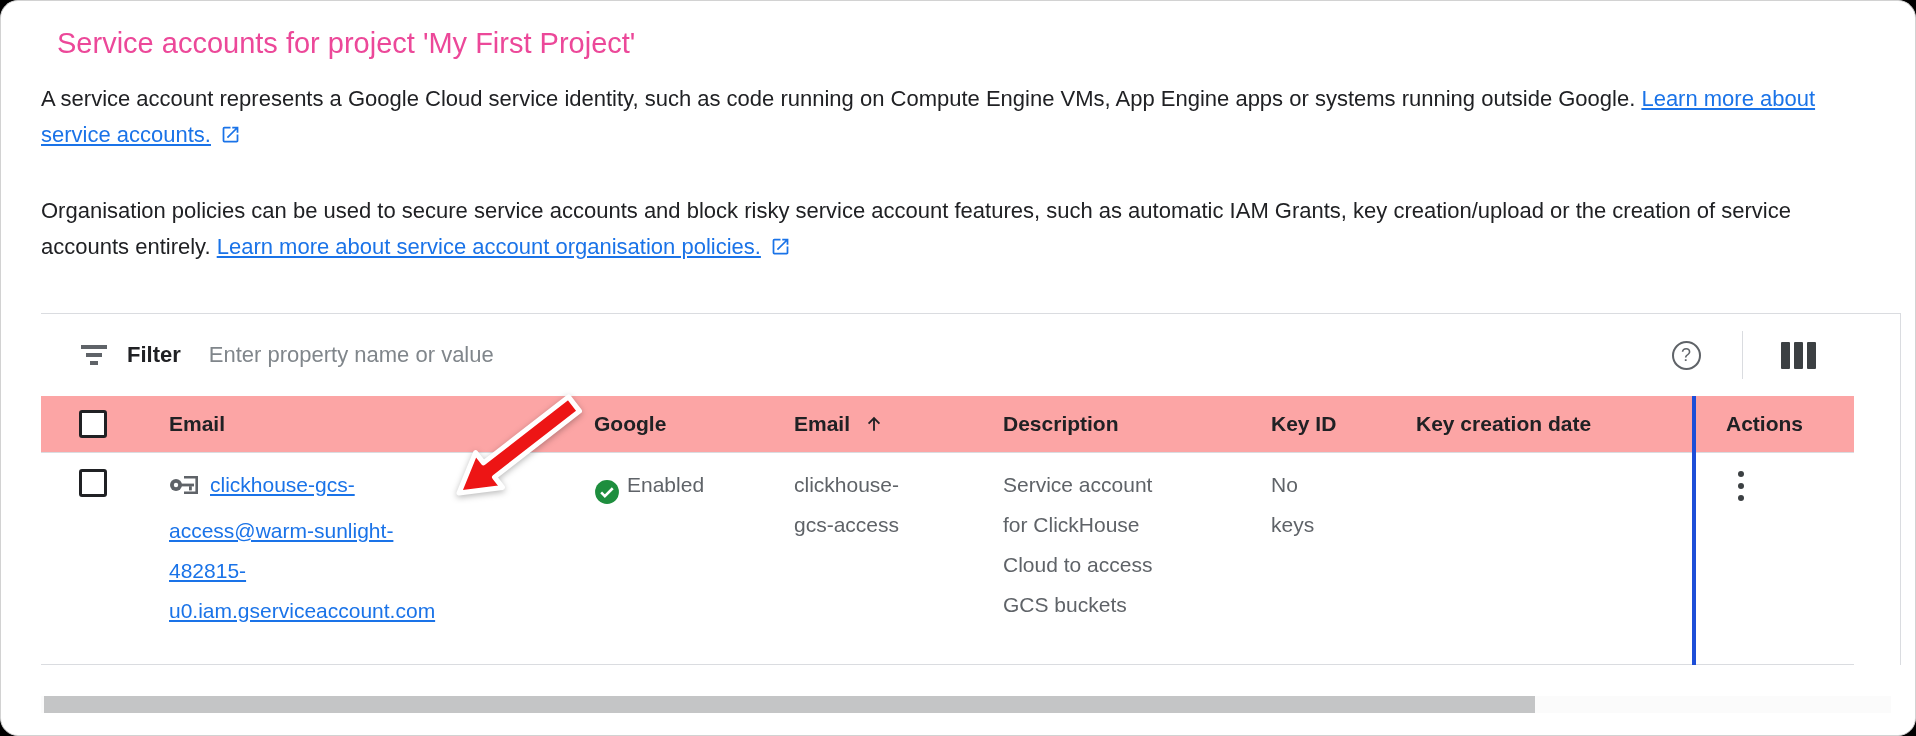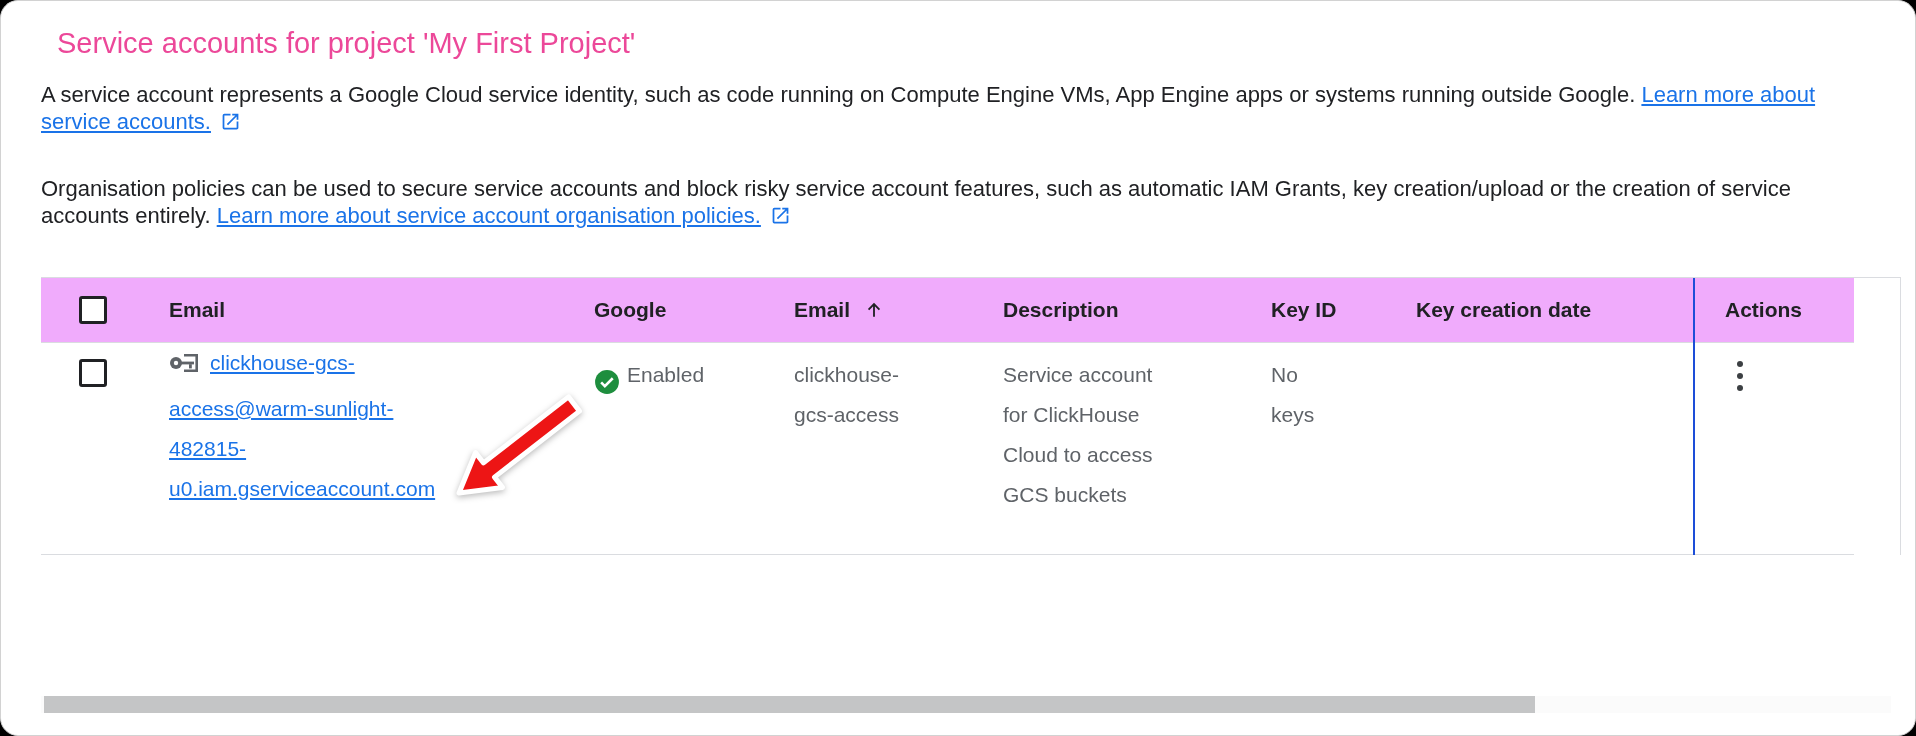--- a/index.html
+++ b/index.html
@@ -8,21 +8,21 @@
     font-family:"Liberation Sans",sans-serif;overflow:hidden;
   }
   .card{
     position:absolute;inset:0;background:#fff;border:1px solid #d2d2d2;
     border-radius:18px;box-sizing:border-box;overflow:hidden;
   }
   .page-title{
     margin:24px 56px 0;font-size:29px;font-weight:400;color:#ec4899;line-height:36px;
   }
   .desc{
-    margin:20px 40px 0;font-size:22px;line-height:27px;color:#202124;max-width:1845px;
+    margin:20px 40px 0;font-size:22px;line-height:36px;color:#202124;max-width:1845px;
   }
   .desc.second{margin-top:40px;}
   a.doc-link{color:#1a73e8;text-decoration:underline;cursor:pointer;}
   .ext-icon{margin-left:9px;vertical-align:-3px;}
 
   
   .panel{
     margin:48px 0 0 40px;width:1860px;box-sizing:border-box;
     border-top:1px solid #dadce0;border-right:1px solid #dadce0;
   }
@@ -36,38 +36,38 @@
   .filter-input::placeholder{color:#80868b;}
   .help-btn{margin-left:auto;width:44px;height:44px;background:none;border:none;cursor:pointer;
     display:flex;align-items:center;justify-content:center;padding:0;}
   .help-circle{width:25px;height:25px;border:2px solid #5f6368;border-radius:50%;
     color:#5f6368;font-size:18px;line-height:25px;text-align:center;font-weight:400;}
   .vdivider{width:1px;height:48px;background:#dadce0;margin-left:34px;margin-right:38px;}
   .cols-btn{display:flex;gap:4px;background:none;border:none;cursor:pointer;padding:0;margin-right:84px;}
   .cols-btn .bar{width:9px;height:27px;background:#3c4043;border-radius:1px;}
 
   table{border-collapse:collapse;table-layout:fixed;width:1813px;font-size:21px;}
-  thead tr{background:#f0abfc;height:64px;}
+  thead tr{background:#fca5a5;height:56px;}
   th{font-weight:700;color:#202124;text-align:left;vertical-align:middle;padding:0;
      border-bottom:1px solid #dadce0;}
   .sort-icon{margin-left:14px;vertical-align:-3px;}
   tbody td{
     vertical-align:top;height:212px;box-sizing:border-box;padding:12px 10px 0 0;
     color:#5f6368;line-height:40px;border-bottom:1px solid #dadce0;
   }
   .prelines{white-space:pre-line;}
   th.col-check,td.col-check{padding-left:38px;}
   .checkbox{width:22px;height:22px;border:3px solid #202124;border-radius:3px;background:#fff;cursor:pointer;}
   td.col-check .checkbox{margin-top:4px;}
-  .email-cell{padding-top:0;}
+  .email-cell{padding-top:12px;}
   .sa-icon{display:inline-block;vertical-align:-6px;margin-right:9px;}
   a.email-link{color:#1a73e8;text-decoration:underline;}
   .status-wrap{display:flex;align-items:flex-end;gap:7px;}
   .status-icon{margin-top:8px;flex:none;}
-  th.col-actions,td.col-actions{border-left:2px solid #1d4ed8;}
+  th.col-actions,td.col-actions{border-left:4px solid #1d4ed8;}
   th.col-actions{padding-left:30px;}
   td.col-actions{padding-left:40px;padding-top:16px;}
   .kebab{display:flex;flex-direction:column;gap:6px;background:none;border:none;cursor:pointer;padding:2px;}
   .kebab .dot{width:6px;height:6px;border-radius:50%;background:#3c4043;}
 
   
   .htrack{position:absolute;left:40px;top:695px;width:1850px;height:17px;background:#fbfbfb;}
   .hthumb{position:absolute;left:43px;top:695px;width:1491px;height:17px;background:#c4c5c6;cursor:pointer;}
 
   
@@ -85,20 +85,42 @@
           <path fill="#1a73e8" d="M19 19H5V5h7V3H5a2 2 0 0 0-2 2v14a2 2 0 0 0 2 2h14c1.1 0 2-.9 2-2v-7h-2v7zM14 3v2h3.59l-9.83 9.83 1.41 1.41L19 6.41V10h2V3h-7z"></path>
         </svg></a></p>
 
   <p class="desc second"><span>Organisation policies can be used to secure service accounts and block risky service account features, such as automatic IAM Grants, key creation/upload or the creation of service accounts entirely.</span>
     <a class="doc-link" href="#"><span>Learn more about service account organisation policies.</span><svg class="ext-icon" width="21" height="21" viewBox="0 0 24 24">
           <path fill="#1a73e8" d="M19 19H5V5h7V3H5a2 2 0 0 0-2 2v14a2 2 0 0 0 2 2h14c1.1 0 2-.9 2-2v-7h-2v7zM14 3v2h3.59l-9.83 9.83 1.41 1.41L19 6.41V10h2V3h-7z"></path>
         </svg></a></p>
 
   <div class="panel">
 
+    <div class="filter-row">
+      <button class="filter-btn">
+        <svg width="30" height="22" viewBox="0 0 30 22">
+            <g fill="#5f6368">
+              <rect x="2" y="1" width="26" height="4"></rect>
+              <rect x="7" y="9" width="16" height="4"></rect>
+              <rect x="11" y="17" width="8" height="4"></rect>
+            </g>
+          </svg>
+        <span class="filter-label">Filter</span>
+      </button>
+      <input class="filter-input" type="text" placeholder="Enter property name or value" style="">
+      <button class="help-btn">
+        <div class="help-circle">?</div>
+      </button>
+      <div class="vdivider"></div>
+      <button class="cols-btn">
+        <span class="bar"></span>
+          <span class="bar"></span>
+          <span class="bar"></span>
+      </button>
+    </div>
 
     <table>
       <colgroup>
         <col style="width:128px">
           <col style="width:425px">
           <col style="width:200px">
           <col style="width:209px">
         <col style="width:268px">
           <col style="width:145px">
           <col style="width:278px">

